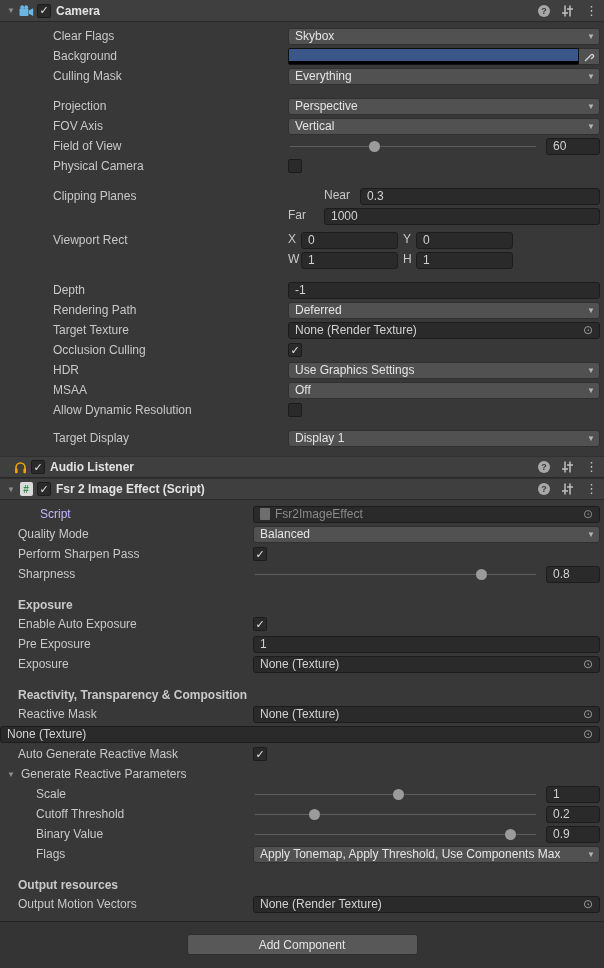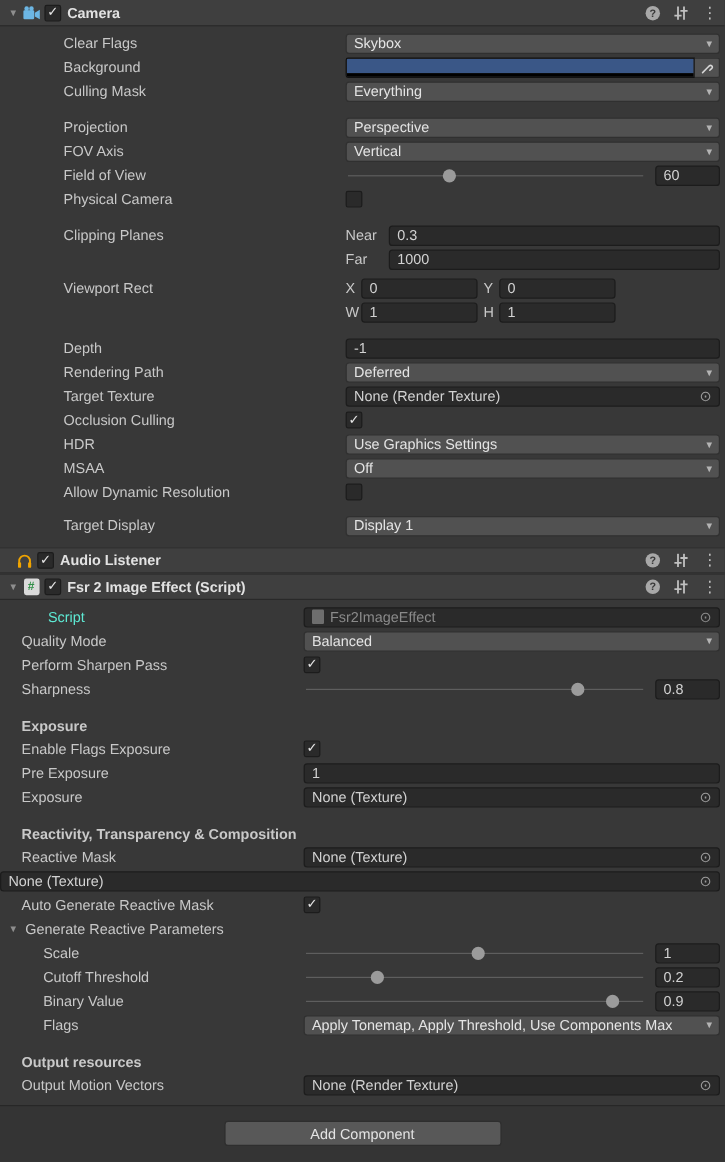--- a/index.html
+++ b/index.html
@@ -35,23 +35,23 @@
     width:13px; height:14px; background:#DADADA; border-radius:2px;
     display:flex; align-items:center; justify-content:center;
     color:#2F8F46; font-weight:bold; font-size:10px;
   }
 
   
   .body-sec { flex:none; }
   .row { display:flex; align-items:center; height:20px; padding-right:4px; }
   .label { width:253px; flex:none; padding-left:18px; color:#C8C8C8; white-space:nowrap; overflow:hidden; }
   .label.indent { padding-left:36px; }
-  .label.dim { color:#5eead4;padding-left:40px; }
+  .label.dim { color:#c4b5fd;padding-left:40px; }
   .label.fold { padding-left:6px; display:flex; align-items:center; gap:5px; }
-  .value { flex:1; min-width:0; display:flex; align-items:center; }
+  .value { flex:1; min-width:0; display:flex; }
   .sec-head { height:18px; display:flex; align-items:center; padding-left:18px; font-weight:bold; color:#C9C9C9; margin-top:2px; }
   .gap8 { height:8px; } .gap10 { height:10px; } .gap4 { height:4px; }
 
   
   .dropdown {
     flex:1; min-width:0; height:17px; background:#515151; border:1px solid #303030; border-radius:3px;
     display:flex; align-items:center; padding:0 16px 0 6px; color:#E4E4E4; position:relative; cursor:pointer;
     white-space:nowrap; overflow:hidden;
   }
   .dd-arrow { position:absolute; right:4px; top:3px; color:#B4B4B4; font-size:8px; }
@@ -201,21 +201,21 @@
       <div class="value">
           <span class="checkbox"></span>
         </div>
     </div>
 
     <div class="gap10"></div>
 
     <div class="row">
       <div class="label">Clipping Planes</div>
       <div class="value">
-        <span class="sub-lb" style="width:30px;">Near</span>
+        <span class="sub-lb" style="width:30px;margin-left:36px;">Near</span>
         <div class="tfield">
             <span>0.3</span>
           </div>
       </div>
     </div>
     <div class="row">
       <div class="label"></div>
       <div class="value">
         <span class="sub-lb" style="width:30px;">Far</span>
         <div class="tfield">
@@ -424,21 +424,21 @@
           </div>
       </div>
     </div>
 
 
     <div class="gap10"></div>
 
     <div class="sec-head">Exposure</div>
 
     <div class="row">
-      <div class="label">Enable Flags Exposure</div>
+      <div class="label">Enable Auto Exposure</div>
       <div class="value">
           <span class="checkbox">
             <span>✓</span>
           </span>
         </div>
     </div>
 
     <div class="row">
       <div class="label">Pre Exposure</div>
       <div class="value">

